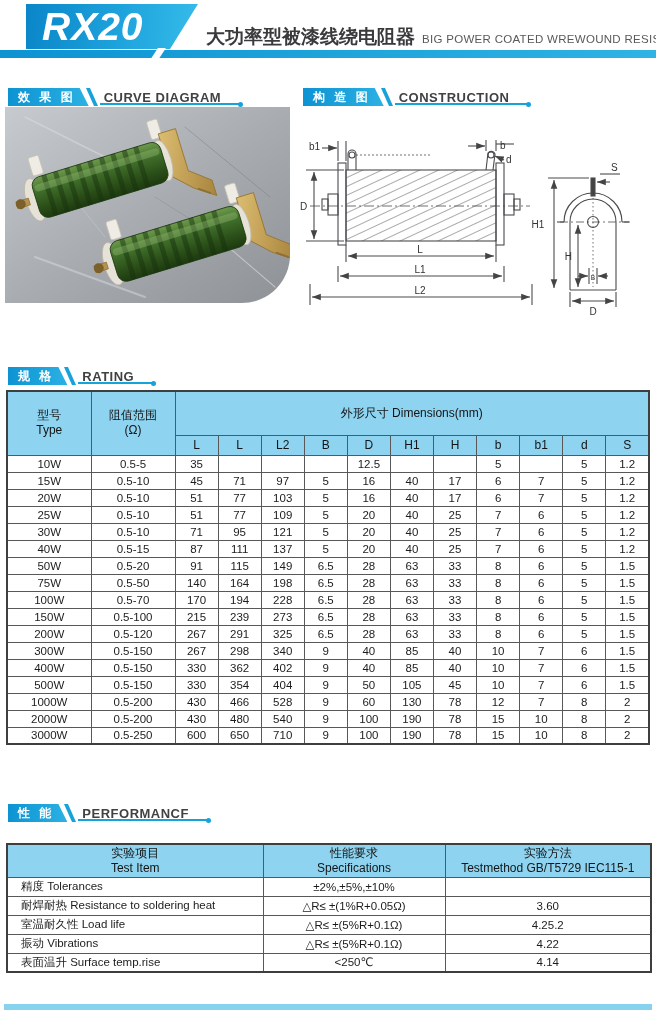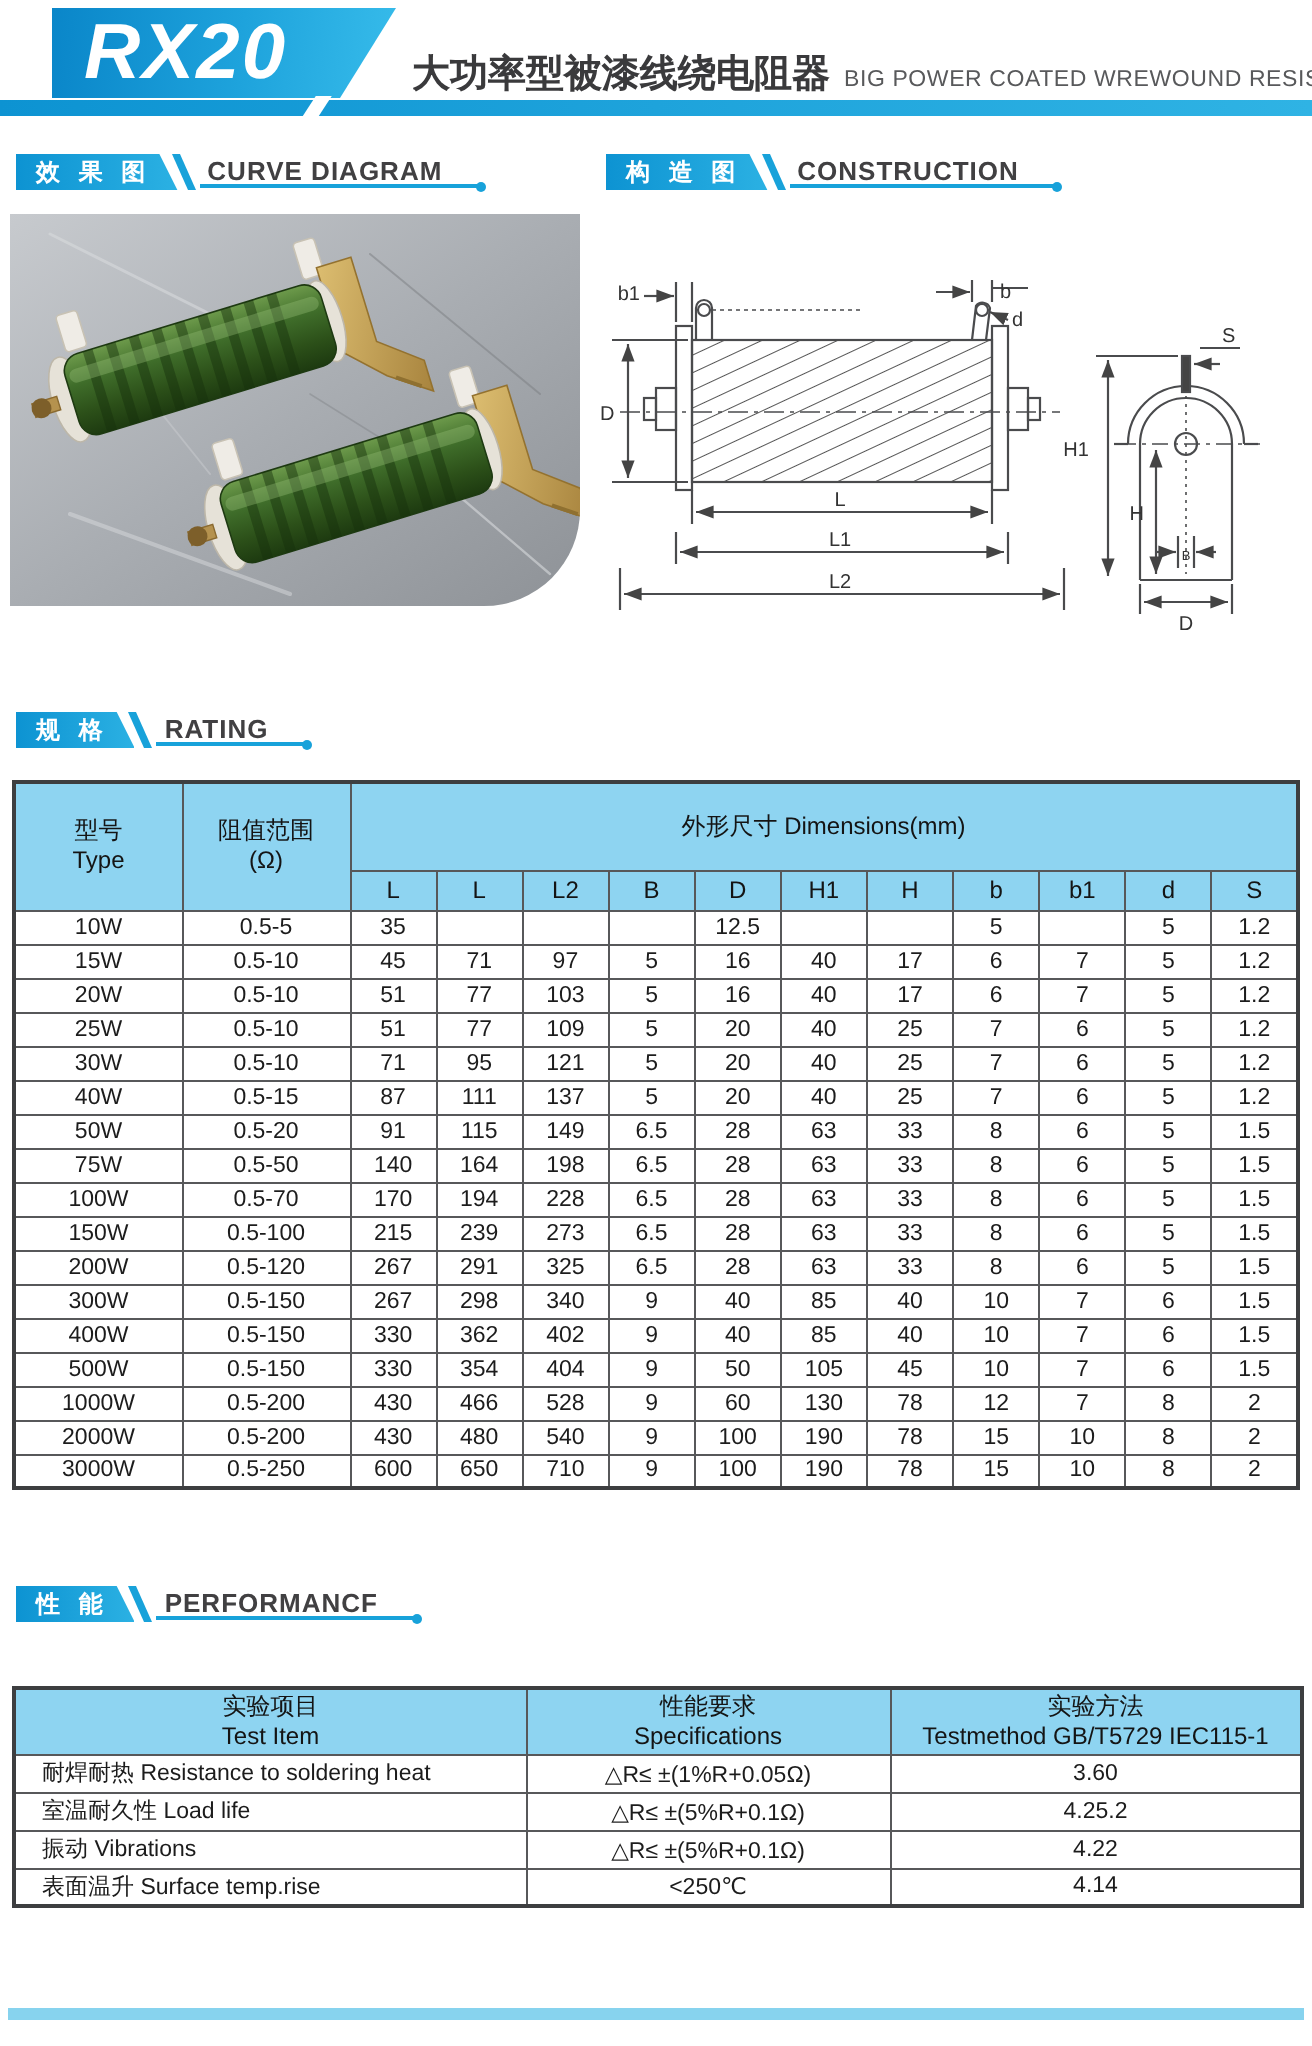--- a/index.html
+++ b/index.html
@@ -22,21 +22,21 @@
   .title-en { font-size:11.5px; color:#58595b; margin-left:7px; letter-spacing:.3px; }
   .header-bar {
     position:absolute; left:0; top:50px; width:656px; height:8px;
     background:linear-gradient(90deg,#0d93d2,#2fb3e4);
   }
   .header-bar .slash {
     position:absolute; left:154px; top:-2px; width:8px; height:12px;
     background:#fff; transform:skewX(-33deg);
   }
   
-  .sec { position:absolute; height:22px; white-space:nowrap; }
+  .sec { position:absolute; height:22px; white-space:nowrap;margin-top:11px; }
   .sec-tag {
     display:inline-block; vertical-align:top; height:18px; line-height:18px;
     padding:0 13px 0 10px; color:#fff; font-size:12px; font-weight:bold;
     letter-spacing:3px; background:linear-gradient(90deg,#0d93d2,#2bb1e3);
     clip-path:polygon(0 0,calc(100% - 9px) 0,100% 100%,0 100%);
   }
   .sec-sliver {
     display:inline-block; vertical-align:top; width:4px; height:18px;
     background:#18a2da; transform:skewX(24deg); margin-left:1px;
   }
@@ -577,20 +577,25 @@
     </colgroup>
     <thead>
       <tr>
         <th><span>实验项目</span><br><span>Test Item</span></th>
         <th><span>性能要求</span><br><span>Specifications</span></th>
         <th><span>实验方法</span><br><span>Testmethod GB/T5729 IEC115-1</span></th>
       </tr>
     </thead>
     <tbody>
         <tr>
+          <td>精度 Tolerances</td>
+          <td>±2%,±5%,±10%</td>
+          <td></td>
+        </tr>
+        <tr>
           <td>耐焊耐热 Resistance to soldering heat</td>
           <td>△R≤ ±(1%R+0.05Ω)</td>
           <td>3.60</td>
         </tr>
         <tr>
           <td>室温耐久性 Load life</td>
           <td>△R≤ ±(5%R+0.1Ω)</td>
           <td>4.25.2</td>
         </tr>
         <tr>

